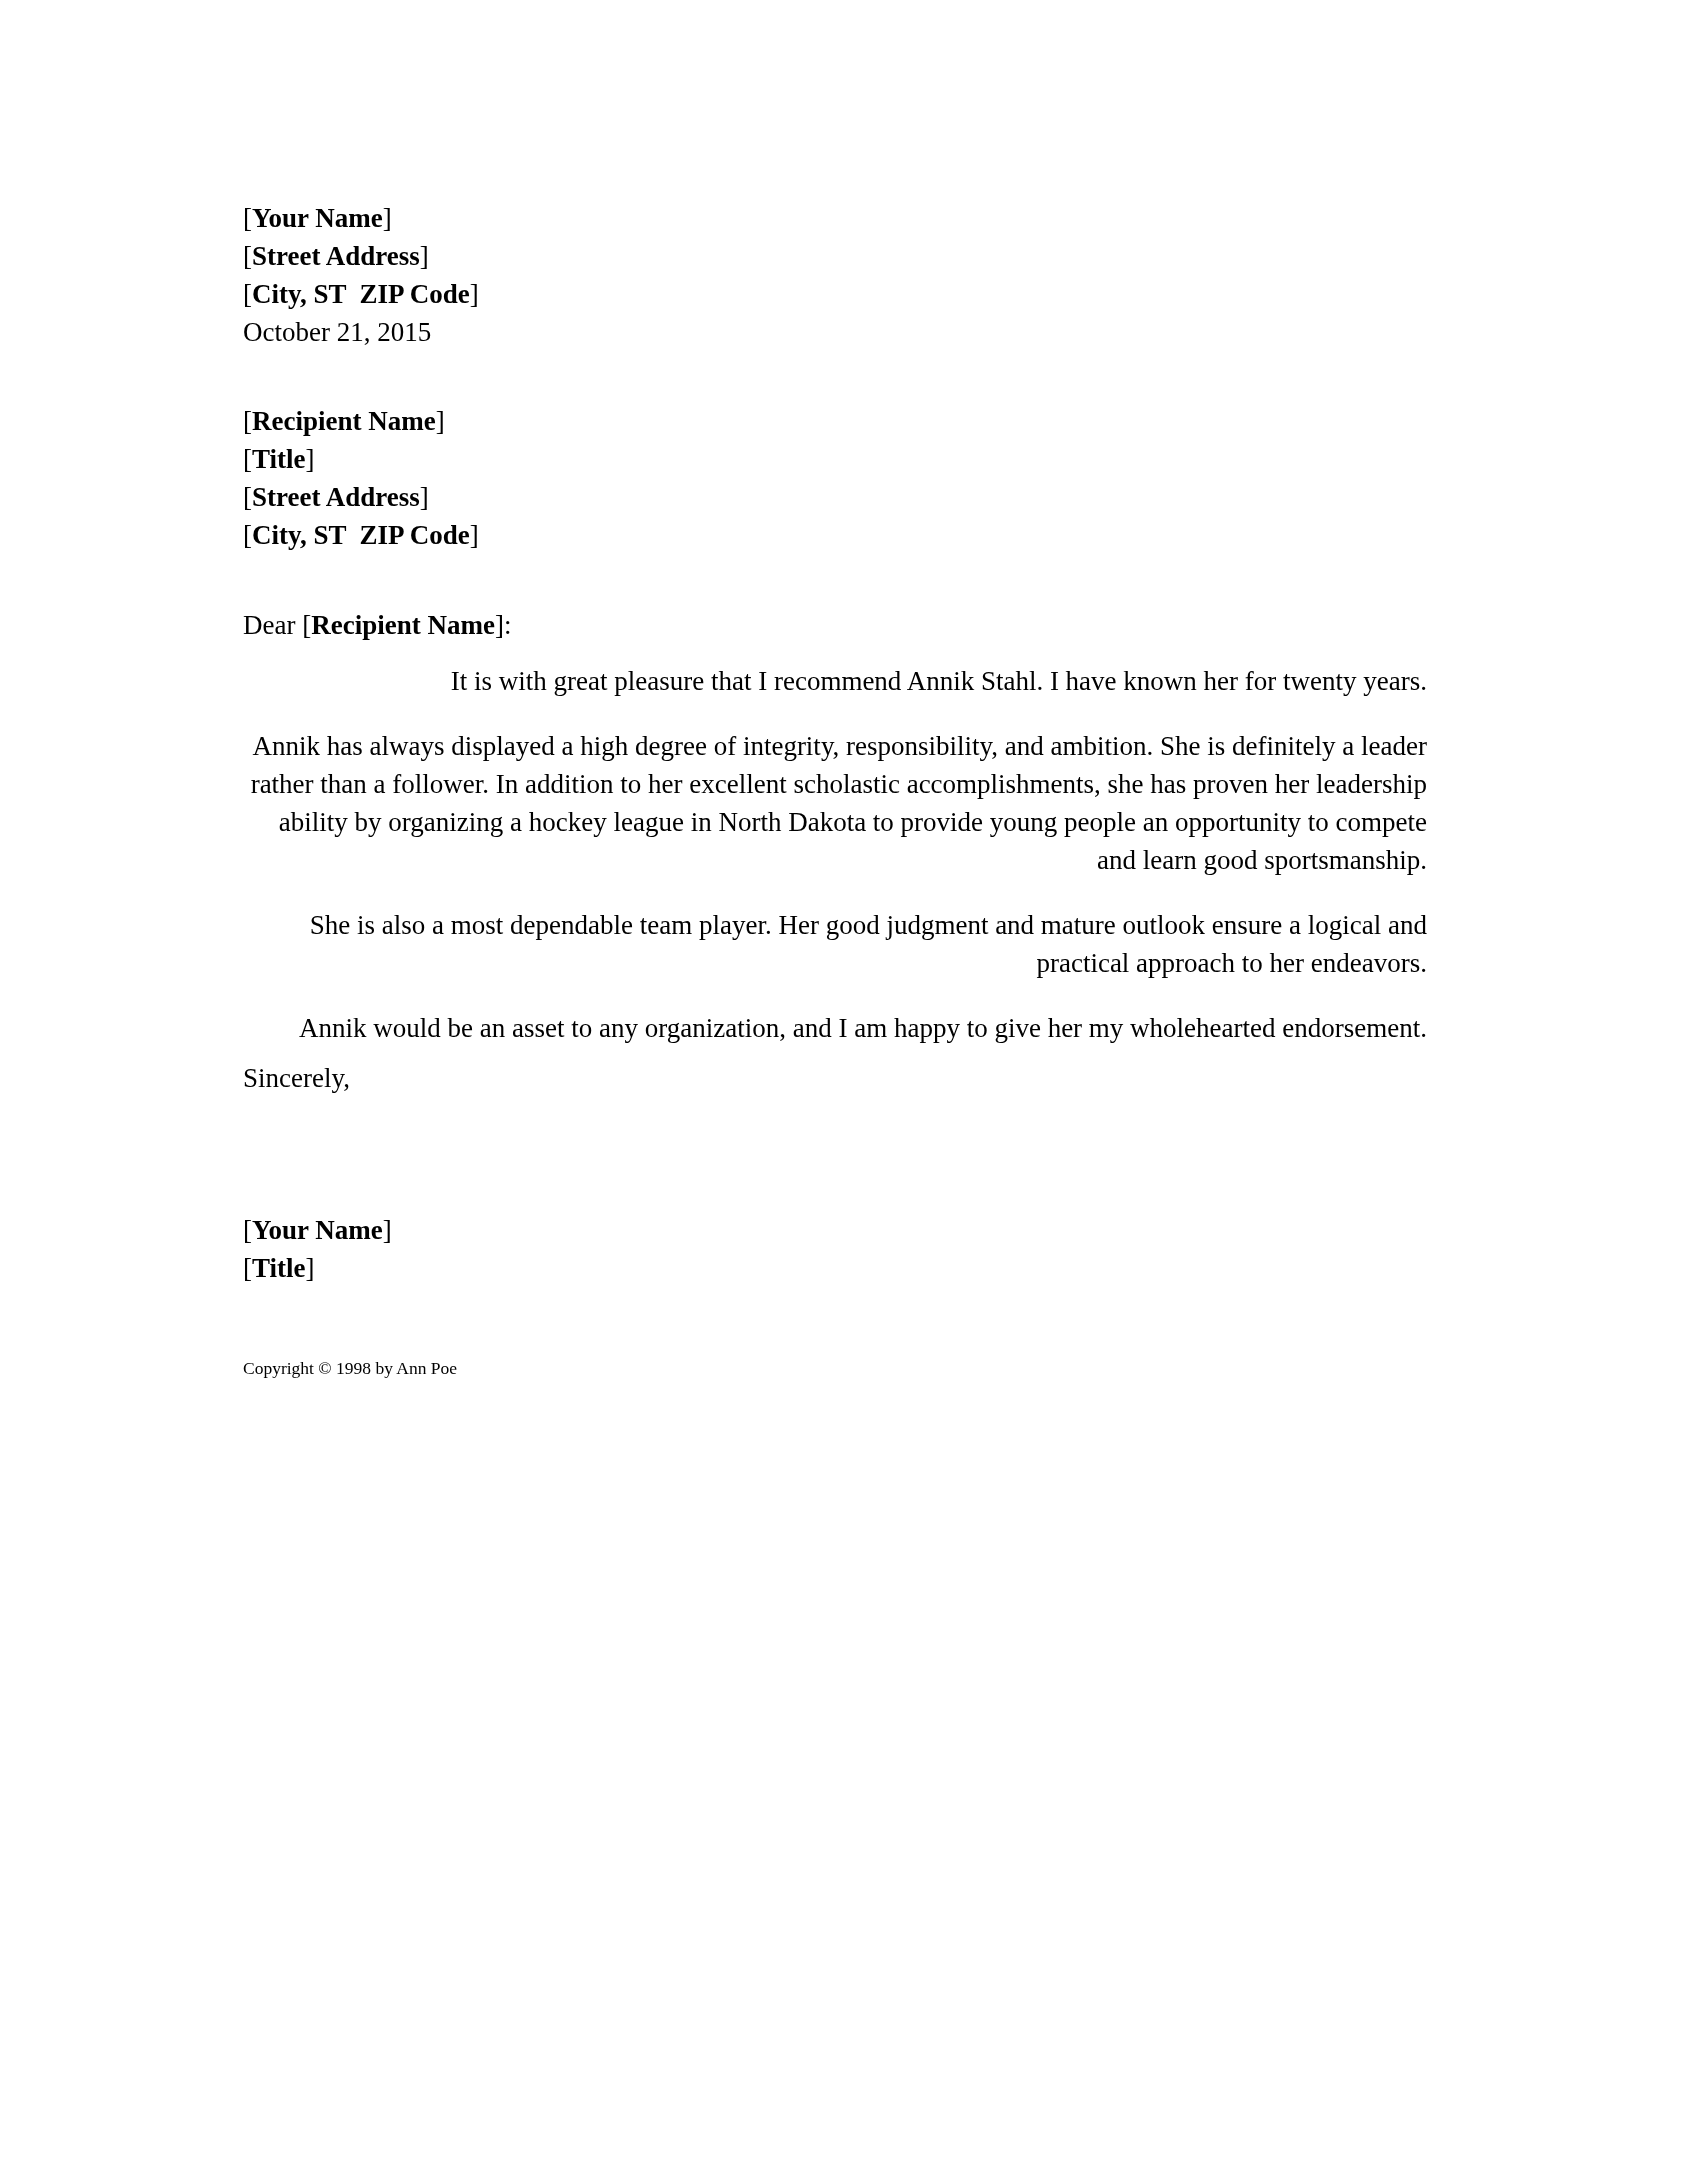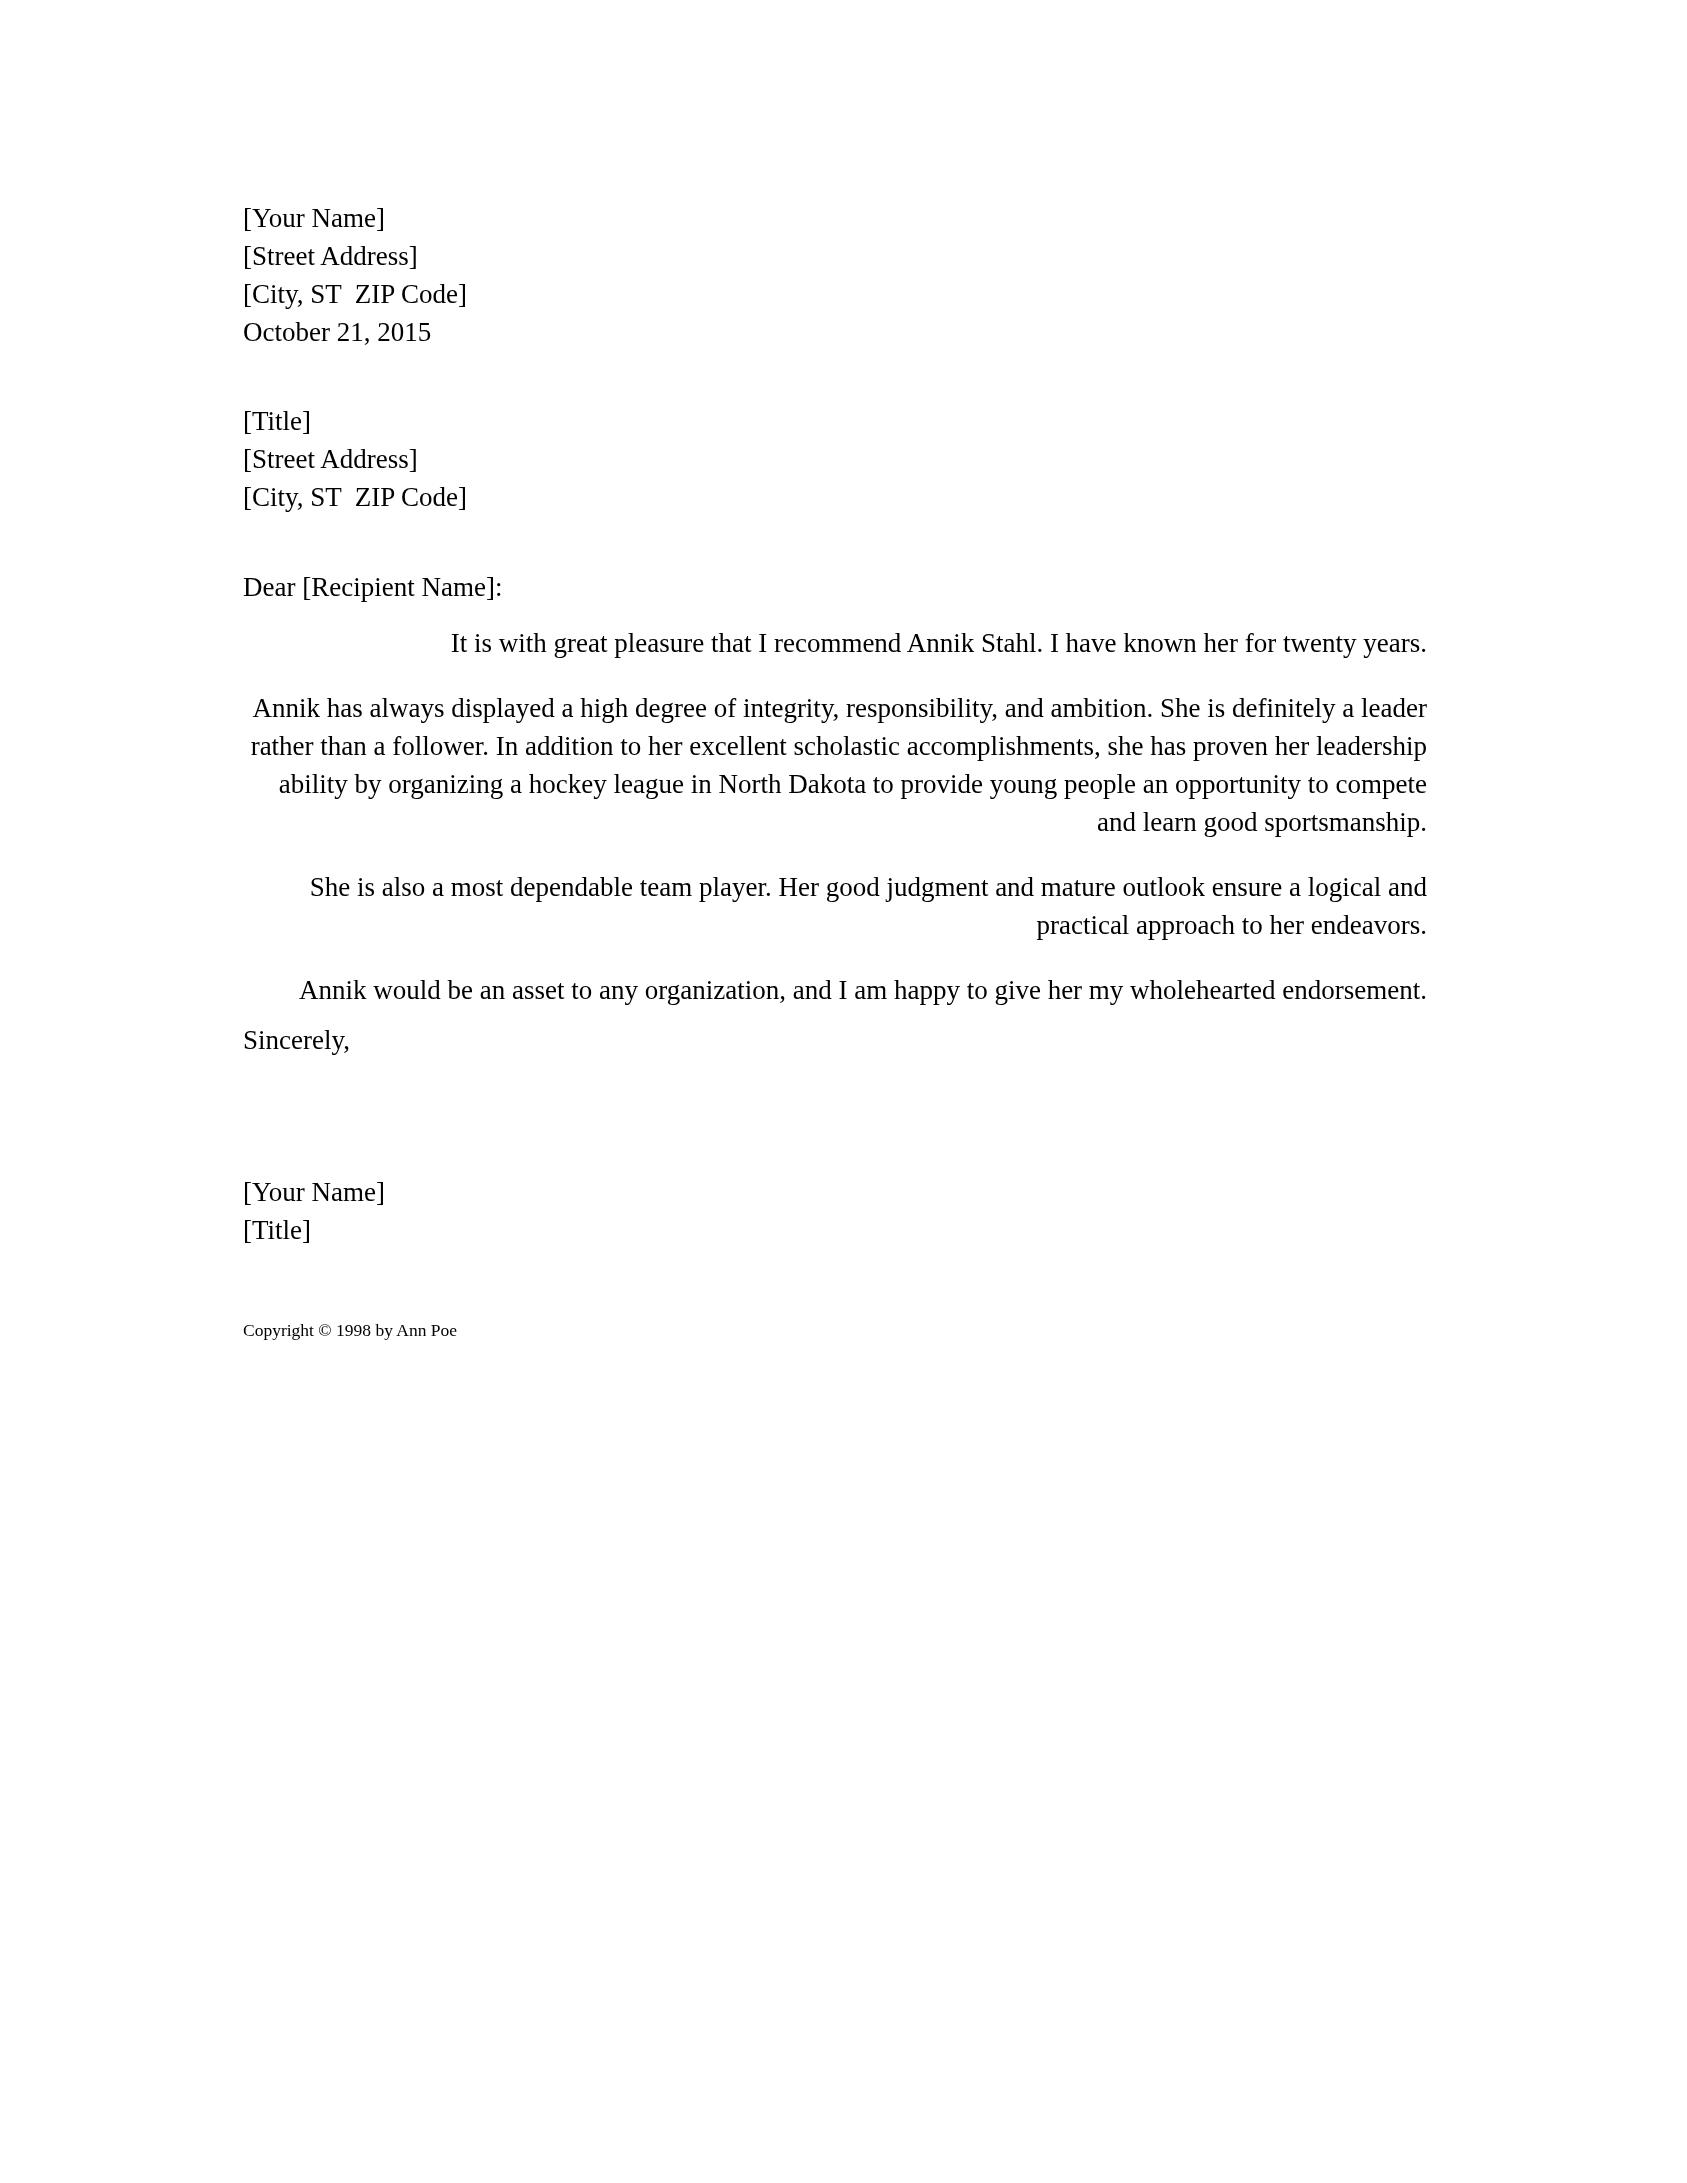--- a/index.html
+++ b/index.html
@@ -26,21 +26,21 @@
     width: 1184px;
   }
   .block {
     font-size: 27px;
     line-height: 38px;
   }
   .line {
     white-space: pre;
   }
   b, .bold {
-    font-weight: normal;
+    font-weight: bold;
   }
   .brk {
     font-weight: normal;
   }
   
   .gap-sender { height: 51px; }
   
   .gap-recipient { height: 52px; }
   
   .gap-salutation { height: 17.5px; }
@@ -76,20 +76,21 @@
     <div class="block">
       <div class="line"><span class="brk">[</span><span class="bold">Your Name</span><span class="brk">]</span></div>
       <div class="line"><span class="brk">[</span><span class="bold">Street Address</span><span class="brk">]</span></div>
       <div class="line"><span class="brk">[</span><span class="bold">City, ST  ZIP Code</span><span class="brk">]</span></div>
       <div class="line">October 21, 2015</div>
     </div>
 
     <div class="gap-sender"></div>
 
     <div class="block">
+      <div class="line"><span class="brk">[</span><span class="bold">Recipient Name</span><span class="brk">]</span></div>
       <div class="line"><span class="brk">[</span><span class="bold">Title</span><span class="brk">]</span></div>
       <div class="line"><span class="brk">[</span><span class="bold">Street Address</span><span class="brk">]</span></div>
       <div class="line"><span class="brk">[</span><span class="bold">City, ST  ZIP Code</span><span class="brk">]</span></div>
     </div>
 
     <div class="gap-recipient"></div>
 
     <div class="block">
       <span>Dear </span><span class="brk">[</span><span class="bold">Recipient Name</span><span class="brk">]</span><span>:</span>
     </div>

